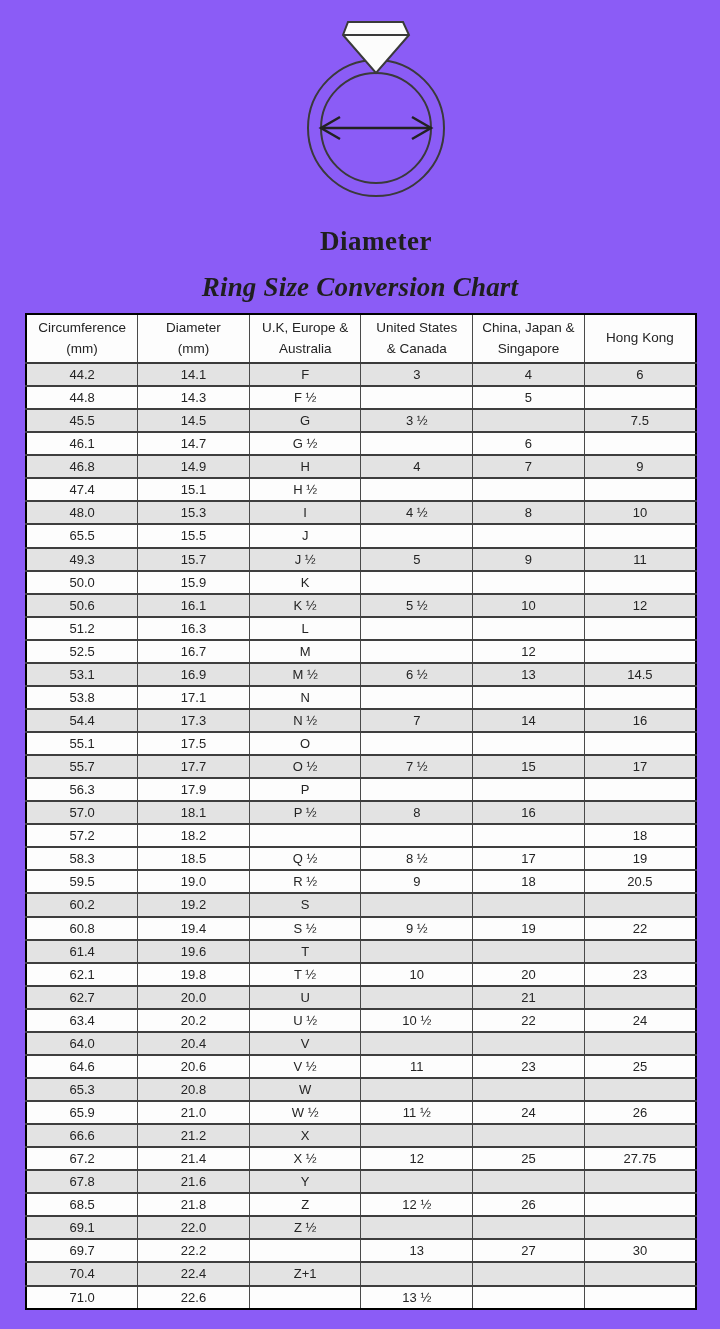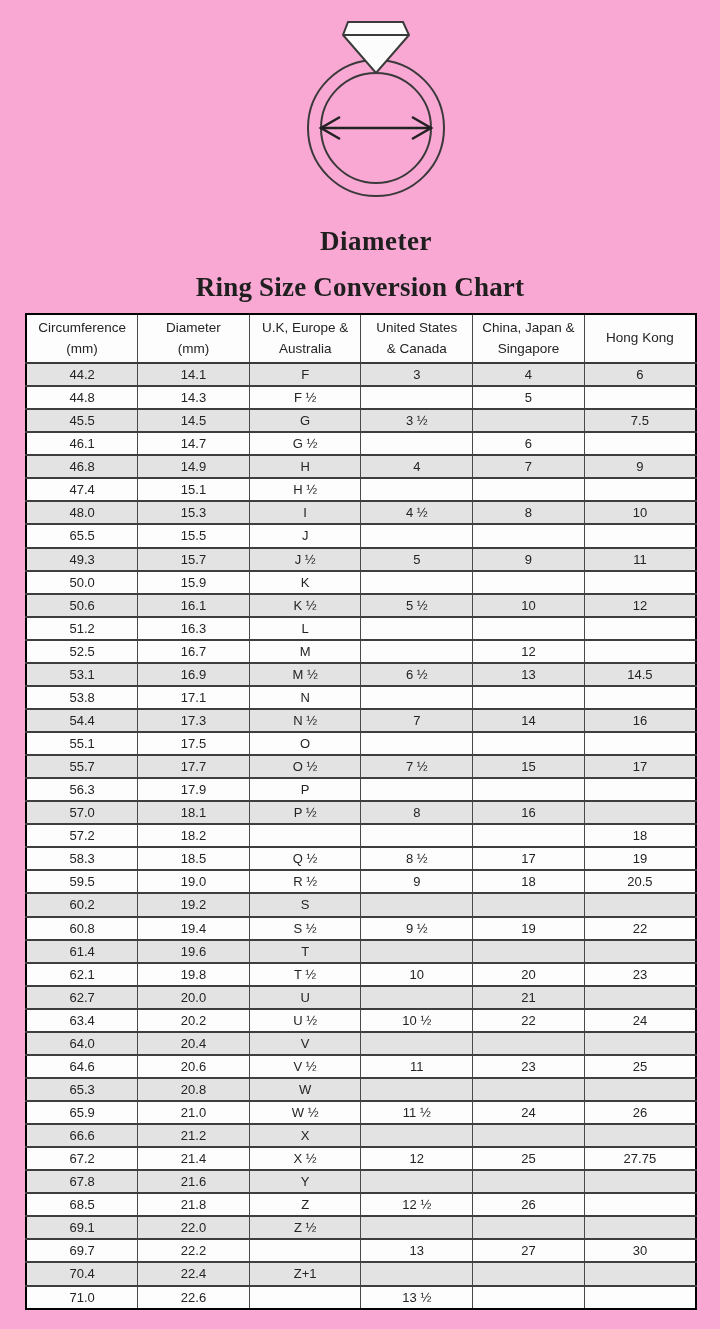--- a/index.html
+++ b/index.html
@@ -2,21 +2,21 @@
 <html><head>
 <meta charset="utf-8">
 <style>
   * { margin: 0; padding: 0; box-sizing: border-box; }
   html, body { background: #f4f4f4; }
   .page {
     position: relative;
     width: 720px;
     height: 1329px;
     margin: 0 auto;
-    background: #f9a8d4;
+    background: #8b5cf6;
     font-family: "Liberation Sans", sans-serif;
     color: #2d2d2d;
     overflow: hidden;
   }
   .ring-svg {
     position: absolute;
     top: 0;
     left: 0;
   }
   .diameter-label {
@@ -36,20 +36,21 @@
     position: absolute;
     top: 272px;
     left: 0;
     width: 720px;
     text-align: center;
     font-family: "Liberation Serif", "DejaVu Serif", serif;
     font-weight: 700;
     font-size: 27px;
     letter-spacing: 0.2px;
     color: #1f1f1f;
+    font-style: italic;
   }
   table.conversion {
     position: absolute;
     top: 313px;
     left: 25px;
     width: 672px;
     height: 997px;
     border-collapse: collapse;
     table-layout: fixed;
     border: 2px solid #000000;

